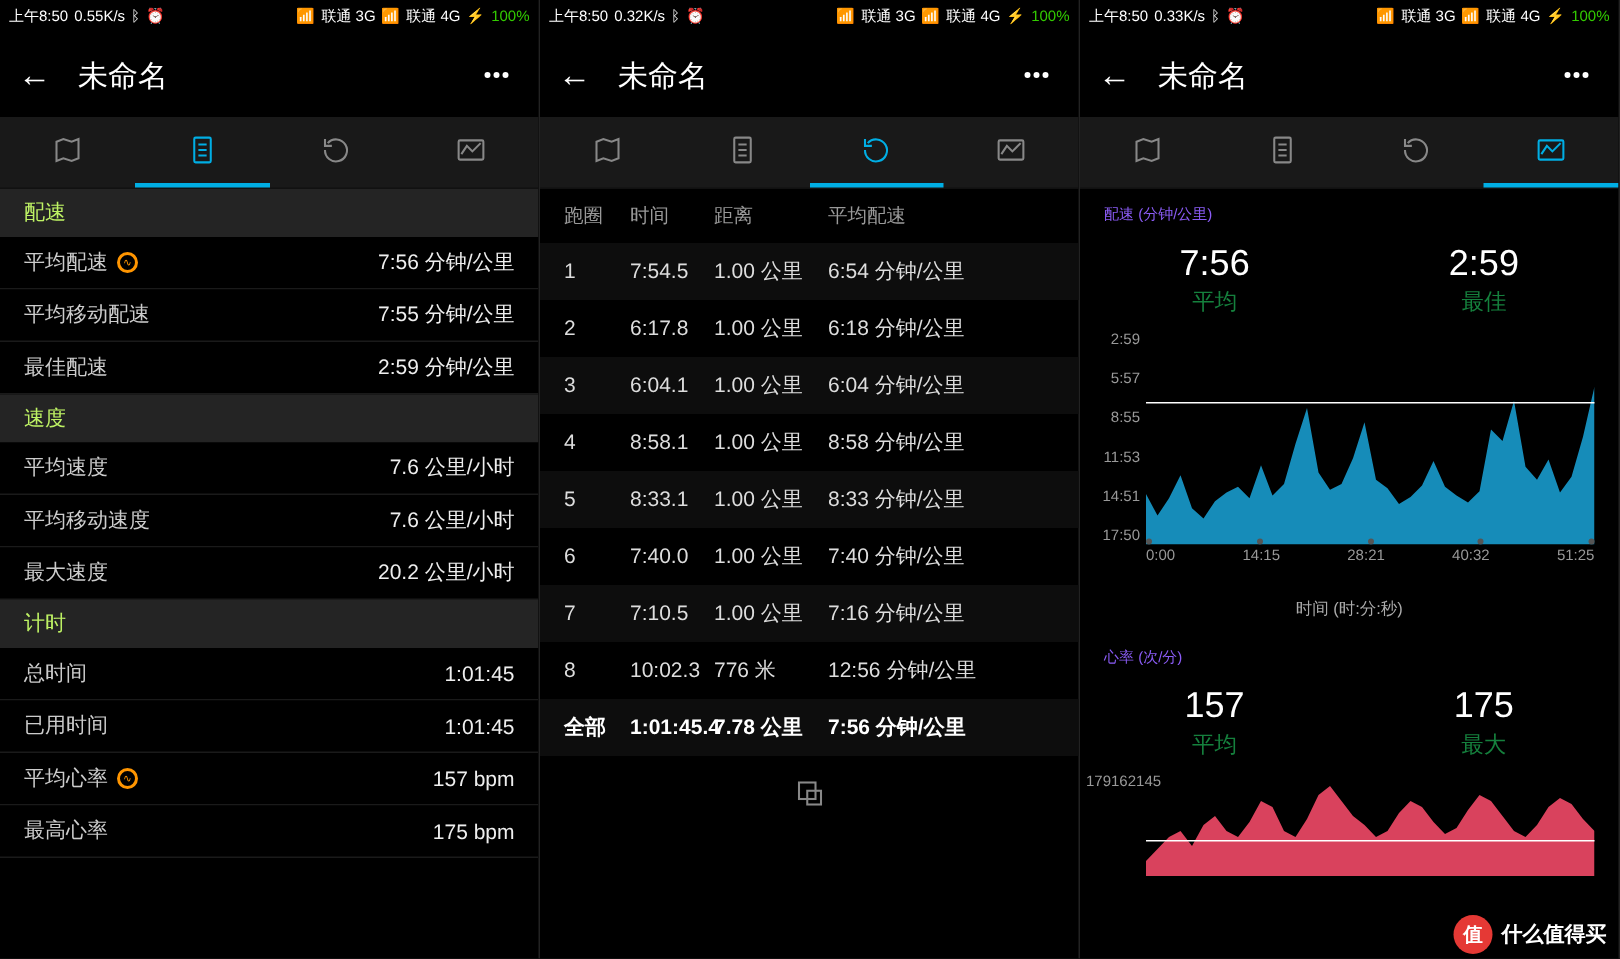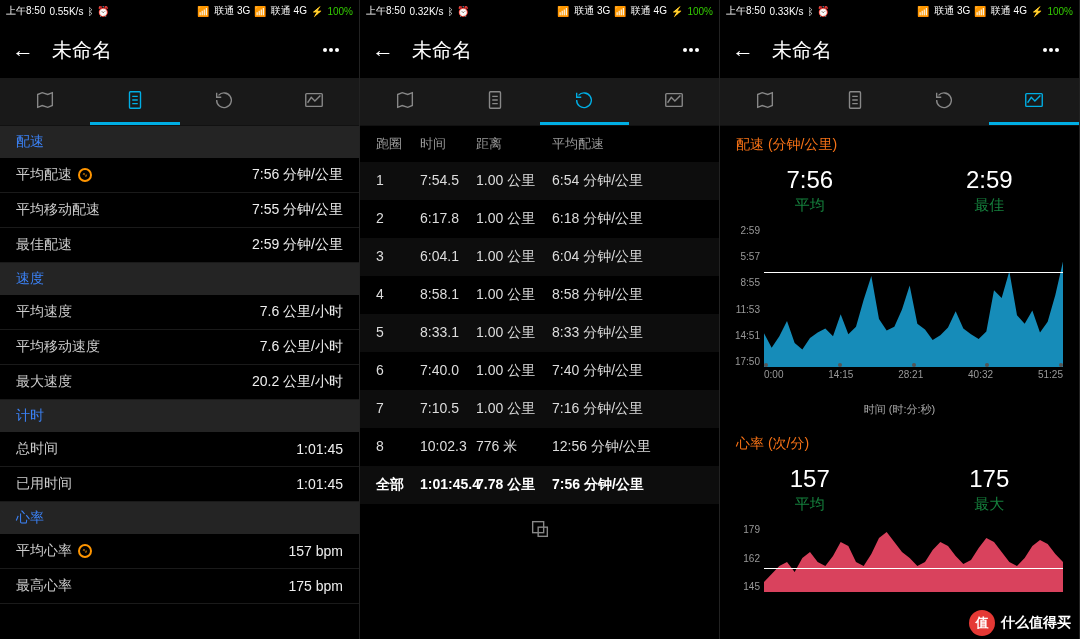--- a/index.html
+++ b/index.html
@@ -16,42 +16,42 @@
 .menu-btn { width: 24px; color: #fff; cursor: pointer; font-size: 20px; font-weight: bold; letter-spacing: -2px; writing-mode: vertical-lr; line-height: 7px; text-orientation: upright; }
 .menu-dots { display: flex; flex-direction: column; gap: 2px; align-items: center; }
 .menu-dots span { width: 4px; height: 4px; background: #fff; border-radius: 50%; }
 .tabs { height: 48px; background: #191919; display: flex; border-bottom: 1px solid #111; }
 .tab { flex: 1; display: flex; align-items: center; justify-content: center; cursor: pointer; border-bottom: 3px solid transparent; }
 .tab.active { border-bottom-color: #00aee4; }
 .tab svg { width: 22px; height: 22px; }
 .tab svg path, .tab svg rect, .tab svg polyline { stroke: #888; fill: none; stroke-width: 1.5; }
 .tab.active svg path, .tab.active svg rect, .tab.active svg polyline { stroke: #00aee4; }
 .content { height: calc(639px - 22px - 56px - 48px); overflow-y: hidden; }
-.sect-head { padding: 7px 16px; color: #3b82f6; font-size: 14px; background: #242424; }
+.sect-head { padding: 7px 16px; color: #bef264; font-size: 14px; background: #242424; }
 .row { display: flex; justify-content: space-between; align-items: center; padding: 8px 16px; font-size: 14px; border-bottom: 1px solid #1a1a1a; background: #000; }
 .row-label { display: flex; align-items: center; gap: 6px; color: #ccc; }
 .row-val { color: #eee; }
 .loop-icon { width: 14px; height: 14px; border: 2px solid #ff9500; border-radius: 50%; display: inline-flex; align-items: center; justify-content: center; font-size: 7px; color: #ff9500; }
 .lap-head { display: flex; padding: 9px 16px; font-size: 13px; color: #999; background: #000; }
 .lap-row { display: flex; padding: 10px 16px; font-size: 14px; color: #ddd; }
 .lap-row:nth-child(odd) { background: #0d0d0d; }
 .lap-row.total { font-weight: bold; color: #fff; }
 .c-lap { width: 44px; }
 .c-time { width: 56px; }
 .c-dist { width: 76px; }
 .c-pace { flex: 1; }
 .export { display: flex; justify-content: center; padding: 14px; color: #888; }
-.chart-section { padding: 10px 16px 6px; font-size: 14px; color: #f97316; }
+.chart-section { padding: 10px 16px 6px; font-size: 10px; color: #8b5cf6; }
 .summary-line { display: flex; justify-content: space-around; text-align: center; padding: 6px 0 10px; }
 .big { font-size: 24px; color: #fff; }
 .small { font-size: 15px; color: #15803d; margin-top: 2px; }
 .chart-body { height: 160px; position: relative; padding: 0 16px 4px 44px; }
 .chart-body2 { height: 68px; position: relative; padding: 0 16px 0 44px; overflow: hidden; }
 .y-ticks { position: absolute; left: 4px; top: 0; bottom: 18px; width: 36px; display: flex; flex-direction: column; justify-content: space-between; font-size: 10px; color: #999; text-align: right; }
-.y-ticks2 { position: absolute; left: 4px; top: 0; bottom: 0; width: 36px; display: flex; flex-direction: column; justify-content: space-between; font-size: 10px; color: #999; text-align: right; }
+.y-ticks2 { position: absolute; left: 4px; top: 0; bottom: 0; width: 36px; display: flex; flex-direction: row; justify-content: space-between; font-size: 10px; color: #999; text-align: right; }
 .plot { position: absolute; left: 44px; right: 16px; top: 0; bottom: 18px; }
 .plot2 { position: absolute; left: 44px; right: 16px; top: 0; bottom: 0; }
 .x-ticks { position: absolute; left: 44px; right: 16px; bottom: 0; height: 16px; display: flex; justify-content: space-between; font-size: 10px; color: #999; }
 .x-dots { position: absolute; left: 44px; right: 16px; bottom: 16px; height: 6px; display: flex; justify-content: space-between; }
 .x-dots span { width: 4px; height: 4px; background: #555; border-radius: 50%; }
 .x-label { text-align: center; font-size: 11px; color: #aaa; padding: 0 0 8px; margin-top: 17px; }
 .avg-line { position: absolute; left: 0; right: 0; height: 1px; background: #fff; }
 svg.area { width: 100%; height: 100%; }
 .watermark { position: absolute; right: 0; bottom: 0; display: flex; align-items: center; gap: 6px; background: rgba(0,0,0,0.5); padding: 3px 8px; border-radius: 16px 0 0 0; }
 .wm-circle { width: 26px; height: 26px; border-radius: 50%; background: #e53935; color: #fff; display: flex; align-items: center; justify-content: center; font-size: 13px; font-weight: bold; }
@@ -160,21 +160,20 @@
             <span>总时间</span>
           </div>
           <div class="row-val">1:01:45</div>
         </div>
         <div class="row">
           <div class="row-label">
             <span>已用时间</span>
           </div>
           <div class="row-val">1:01:45</div>
         </div>
-        <div class="sect-head">心率</div>
         <div class="row">
           <div class="row-label">
             <span>平均心率</span>
             <span class="loop-icon">∿</span>
           </div>
           <div class="row-val">157 bpm</div>
         </div>
         <div class="row">
           <div class="row-label">
             <span>最高心率</span>

